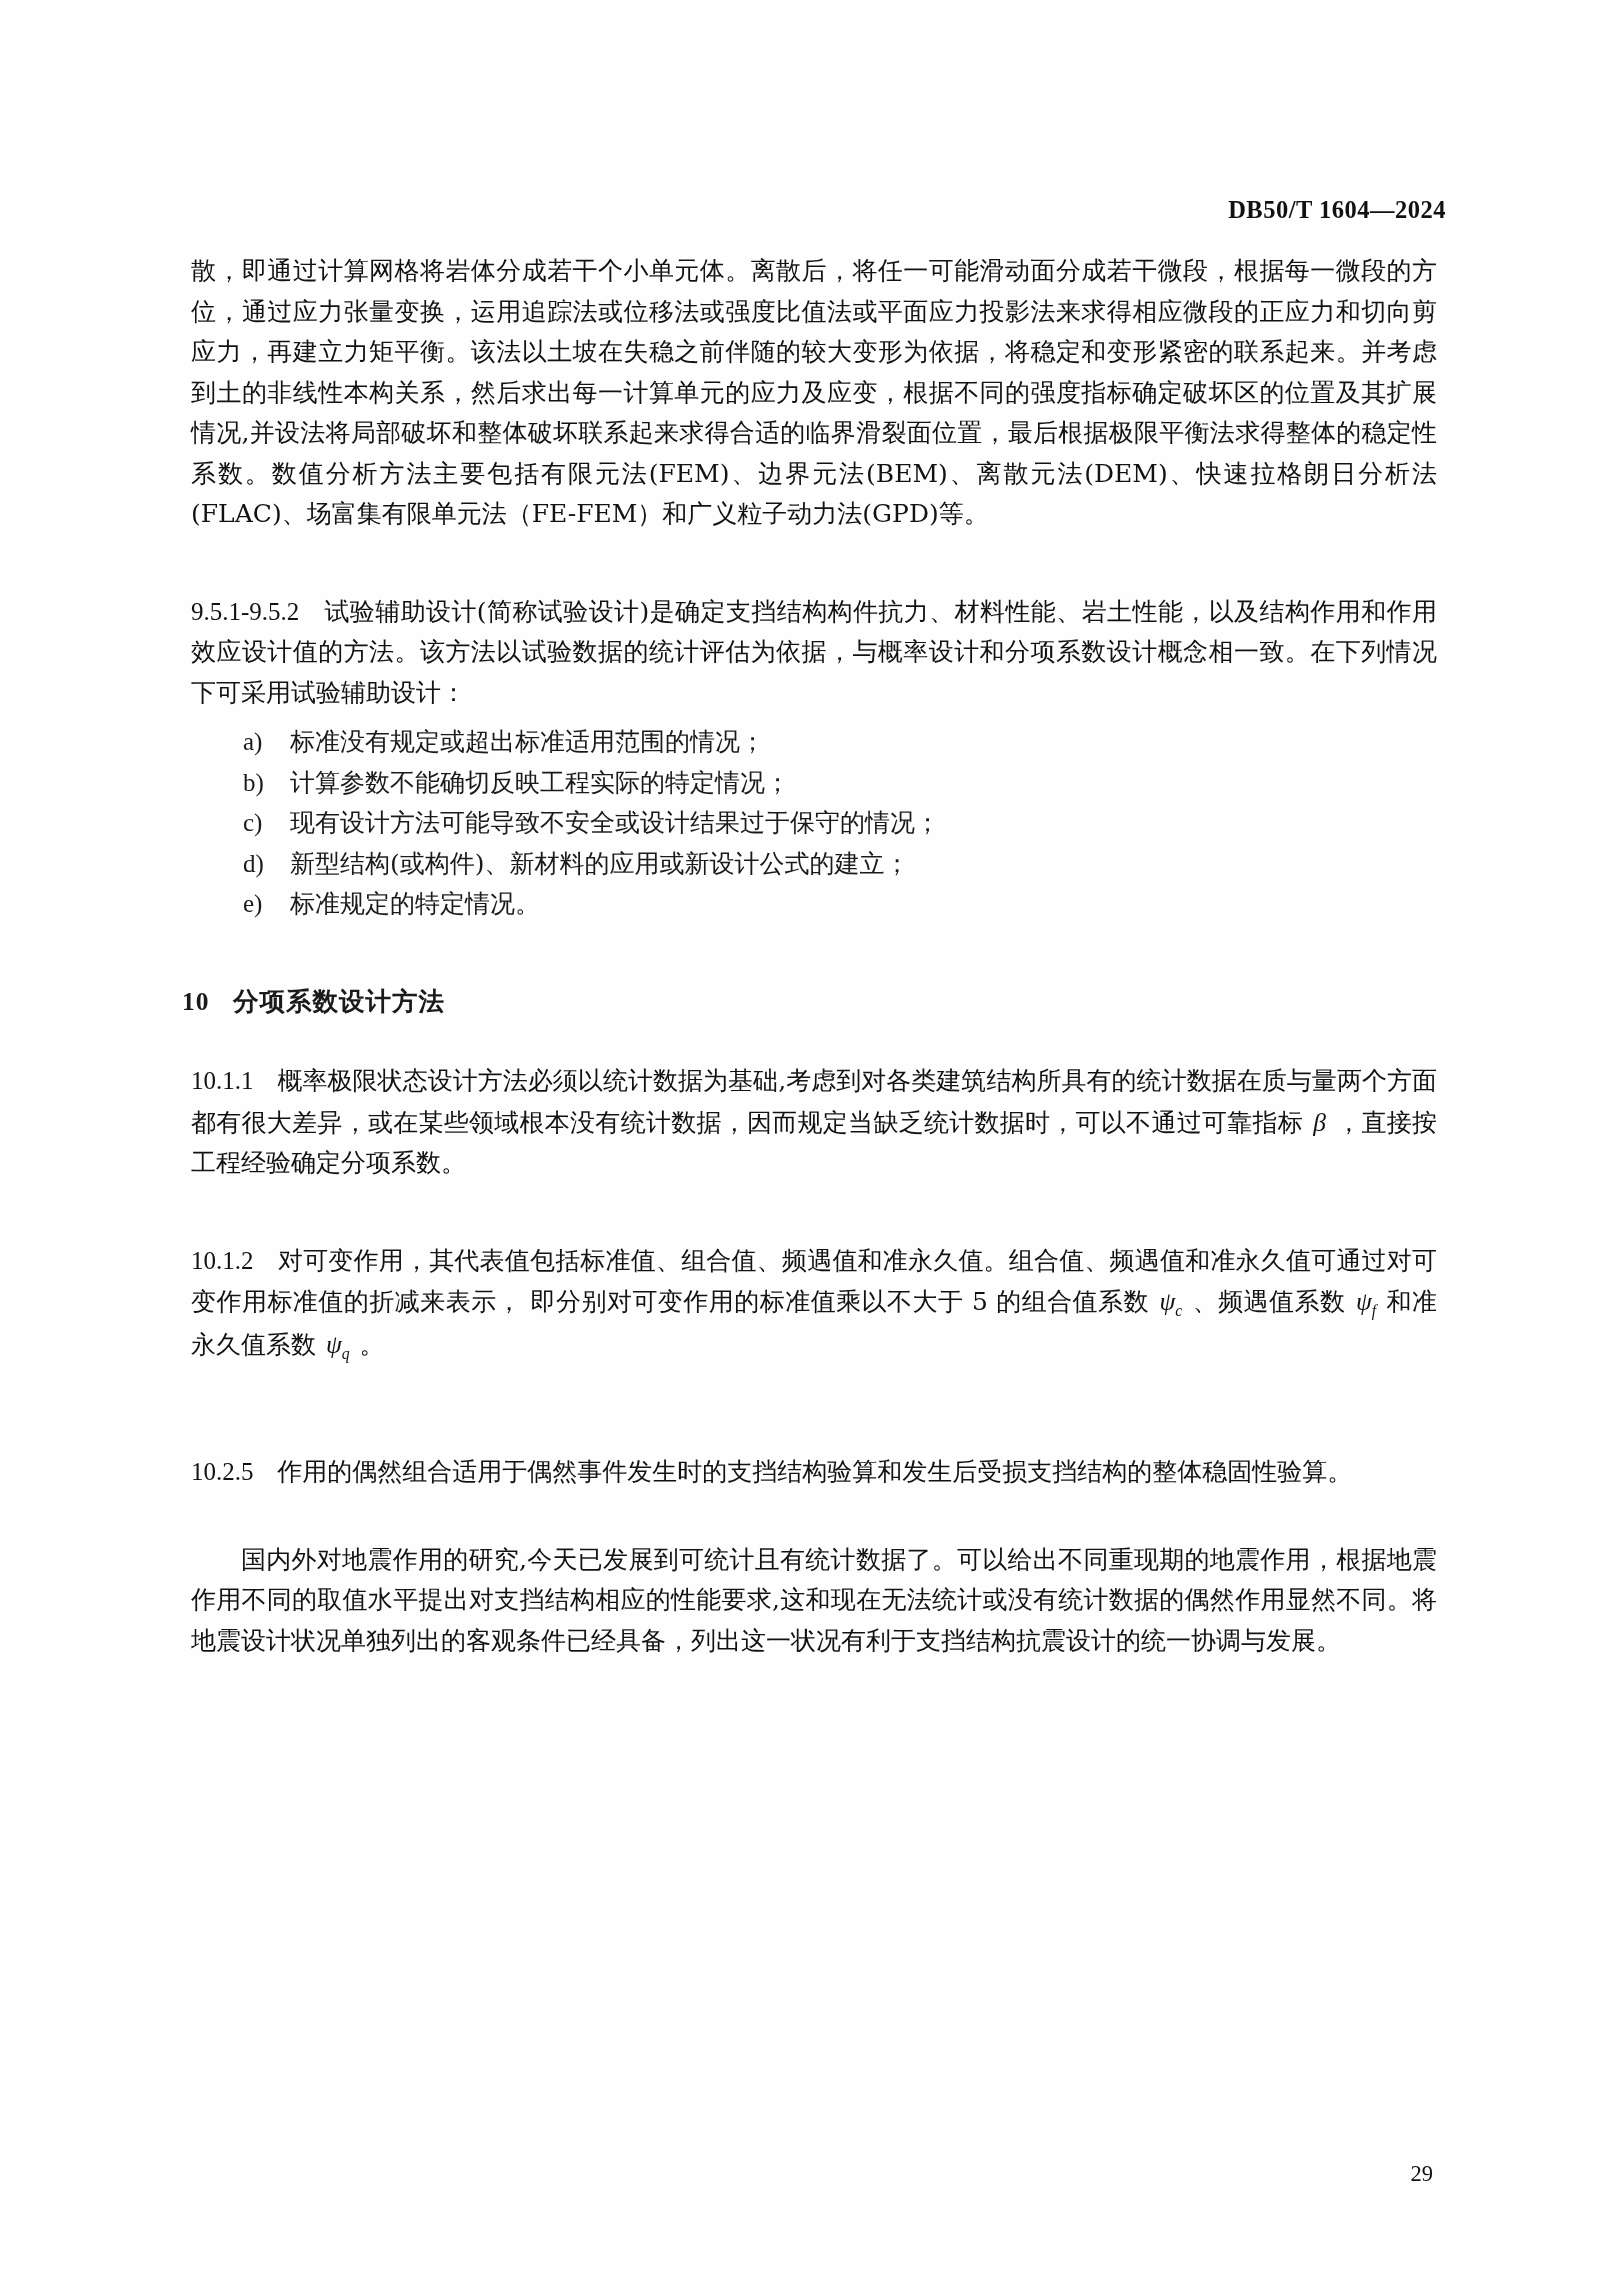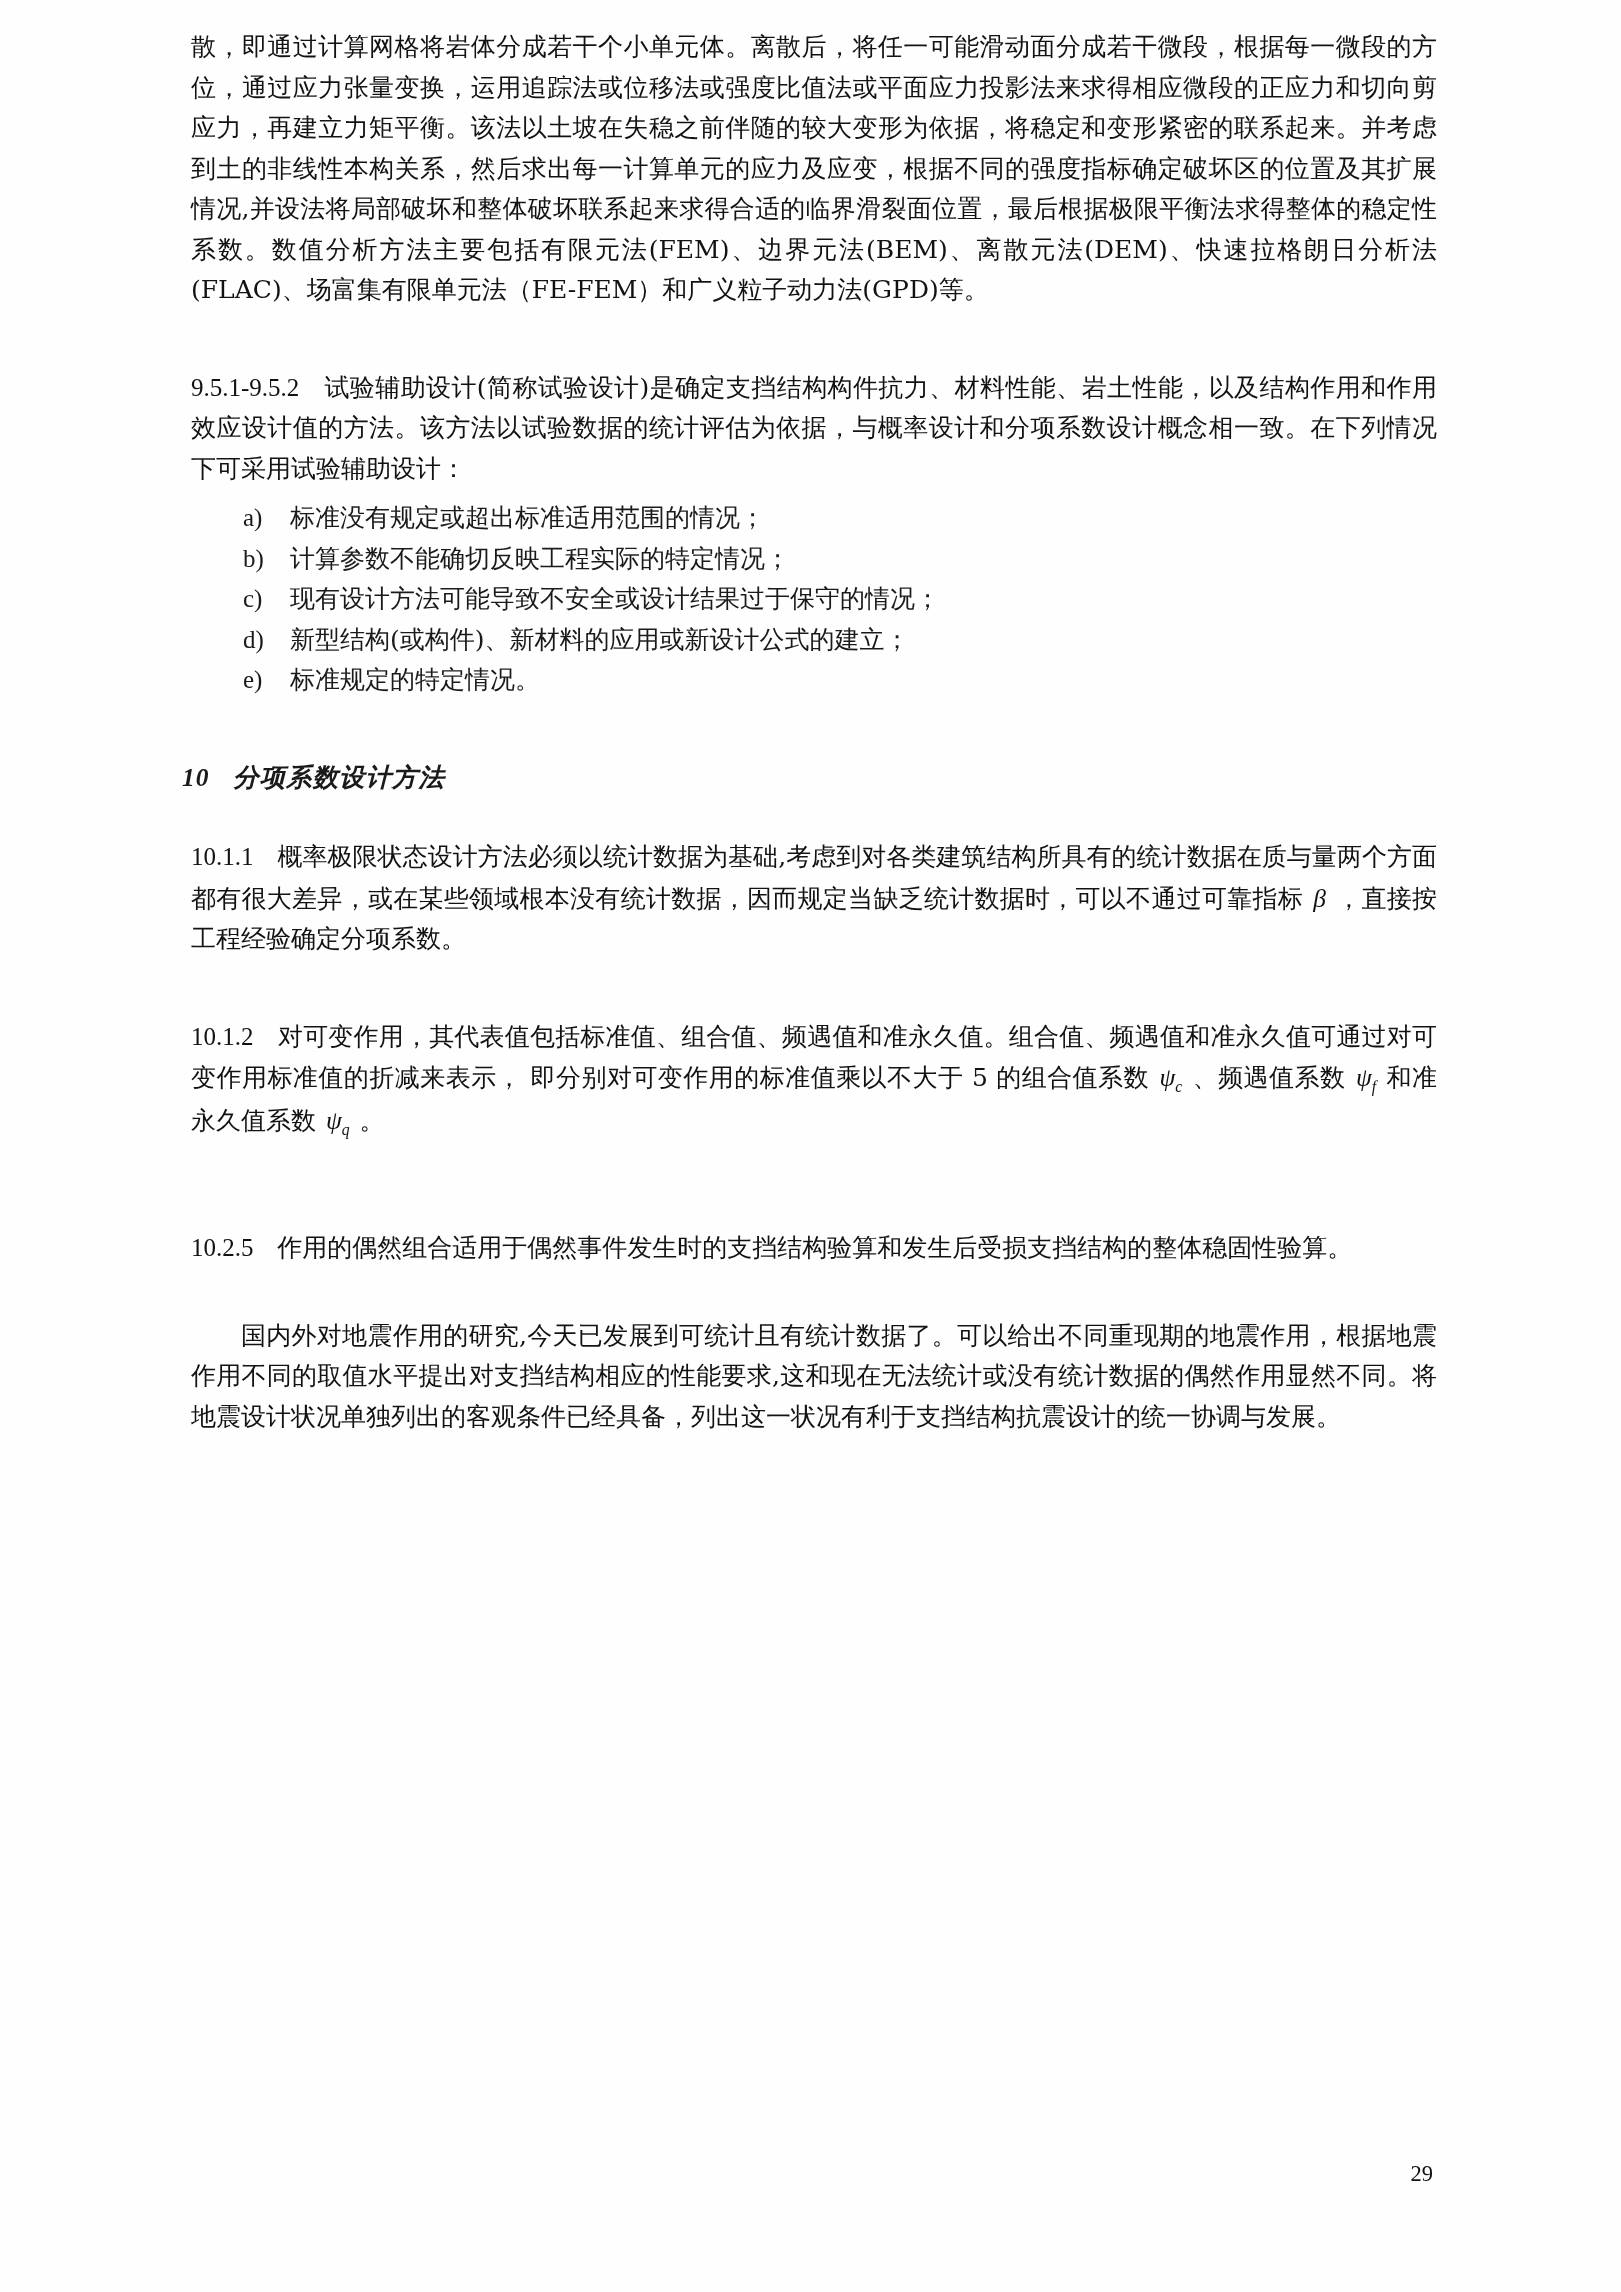--- a/index.html
+++ b/index.html
@@ -64,21 +64,20 @@
     left: 61px;
     top: 0;
     font-family: "Liberation Serif", serif;
   }
   .section-title {
     font-size: 25.5px;
     font-weight: bold;
     line-height: 1.6;
     margin: 0;
     letter-spacing: 1px;
-    font-style: italic;
   }
   .section-title .num {
     font-family: "Liberation Serif", serif;
     margin-right: 13.7px;
   }
   .num-inline {
     font-family: "Liberation Serif", serif;
   }
   .mathvar {
     font-family: "Liberation Serif", serif;
@@ -98,20 +97,21 @@
     font-size: 22.5px;
     color: #111;
   }
 </style>
 </head>
 <body>
 
 <div class="page">
   <div class="content">
 
+    <div class="header">DB50/T 1604—2024</div>
 
     <p class="para body-start">
       <span>散，即通过计算网格将岩体分成若干个小单元体。离散后，将任一可能滑动面分成若干微段，根据每一微段的方位，通过应力张量变换，运用追踪法或位移法或强度比值法或平面应力投影法来求得相应微段的正应力和切向剪应力，再建立力矩平衡。该法以土坡在失稳之前伴随的较大变形为依据，将稳定和变形紧密的联系起来。并考虑到土的非线性本构关系，然后求出每一计算单元的应力及应变，根据不同的强度指标确定破坏区的位置及其扩展情况,并设法将局部破坏和整体破坏联系起来求得合适的临界滑裂面位置，最后根据极限平衡法求得整体的稳定性系数。数值分析方法主要包括有限元法(FEM)、边界元法(BEM)、离散元法(DEM)、快速拉格朗日分析法(FLAC)、场富集有限单元法（FE-FEM）和广义粒子动力法(GPD)等。</span>
     </p>
 
     <div class="gap-lg"></div>
 
     <p class="para">
       <span class="num-inline">9.5.1-9.5.2</span>
       &nbsp;

